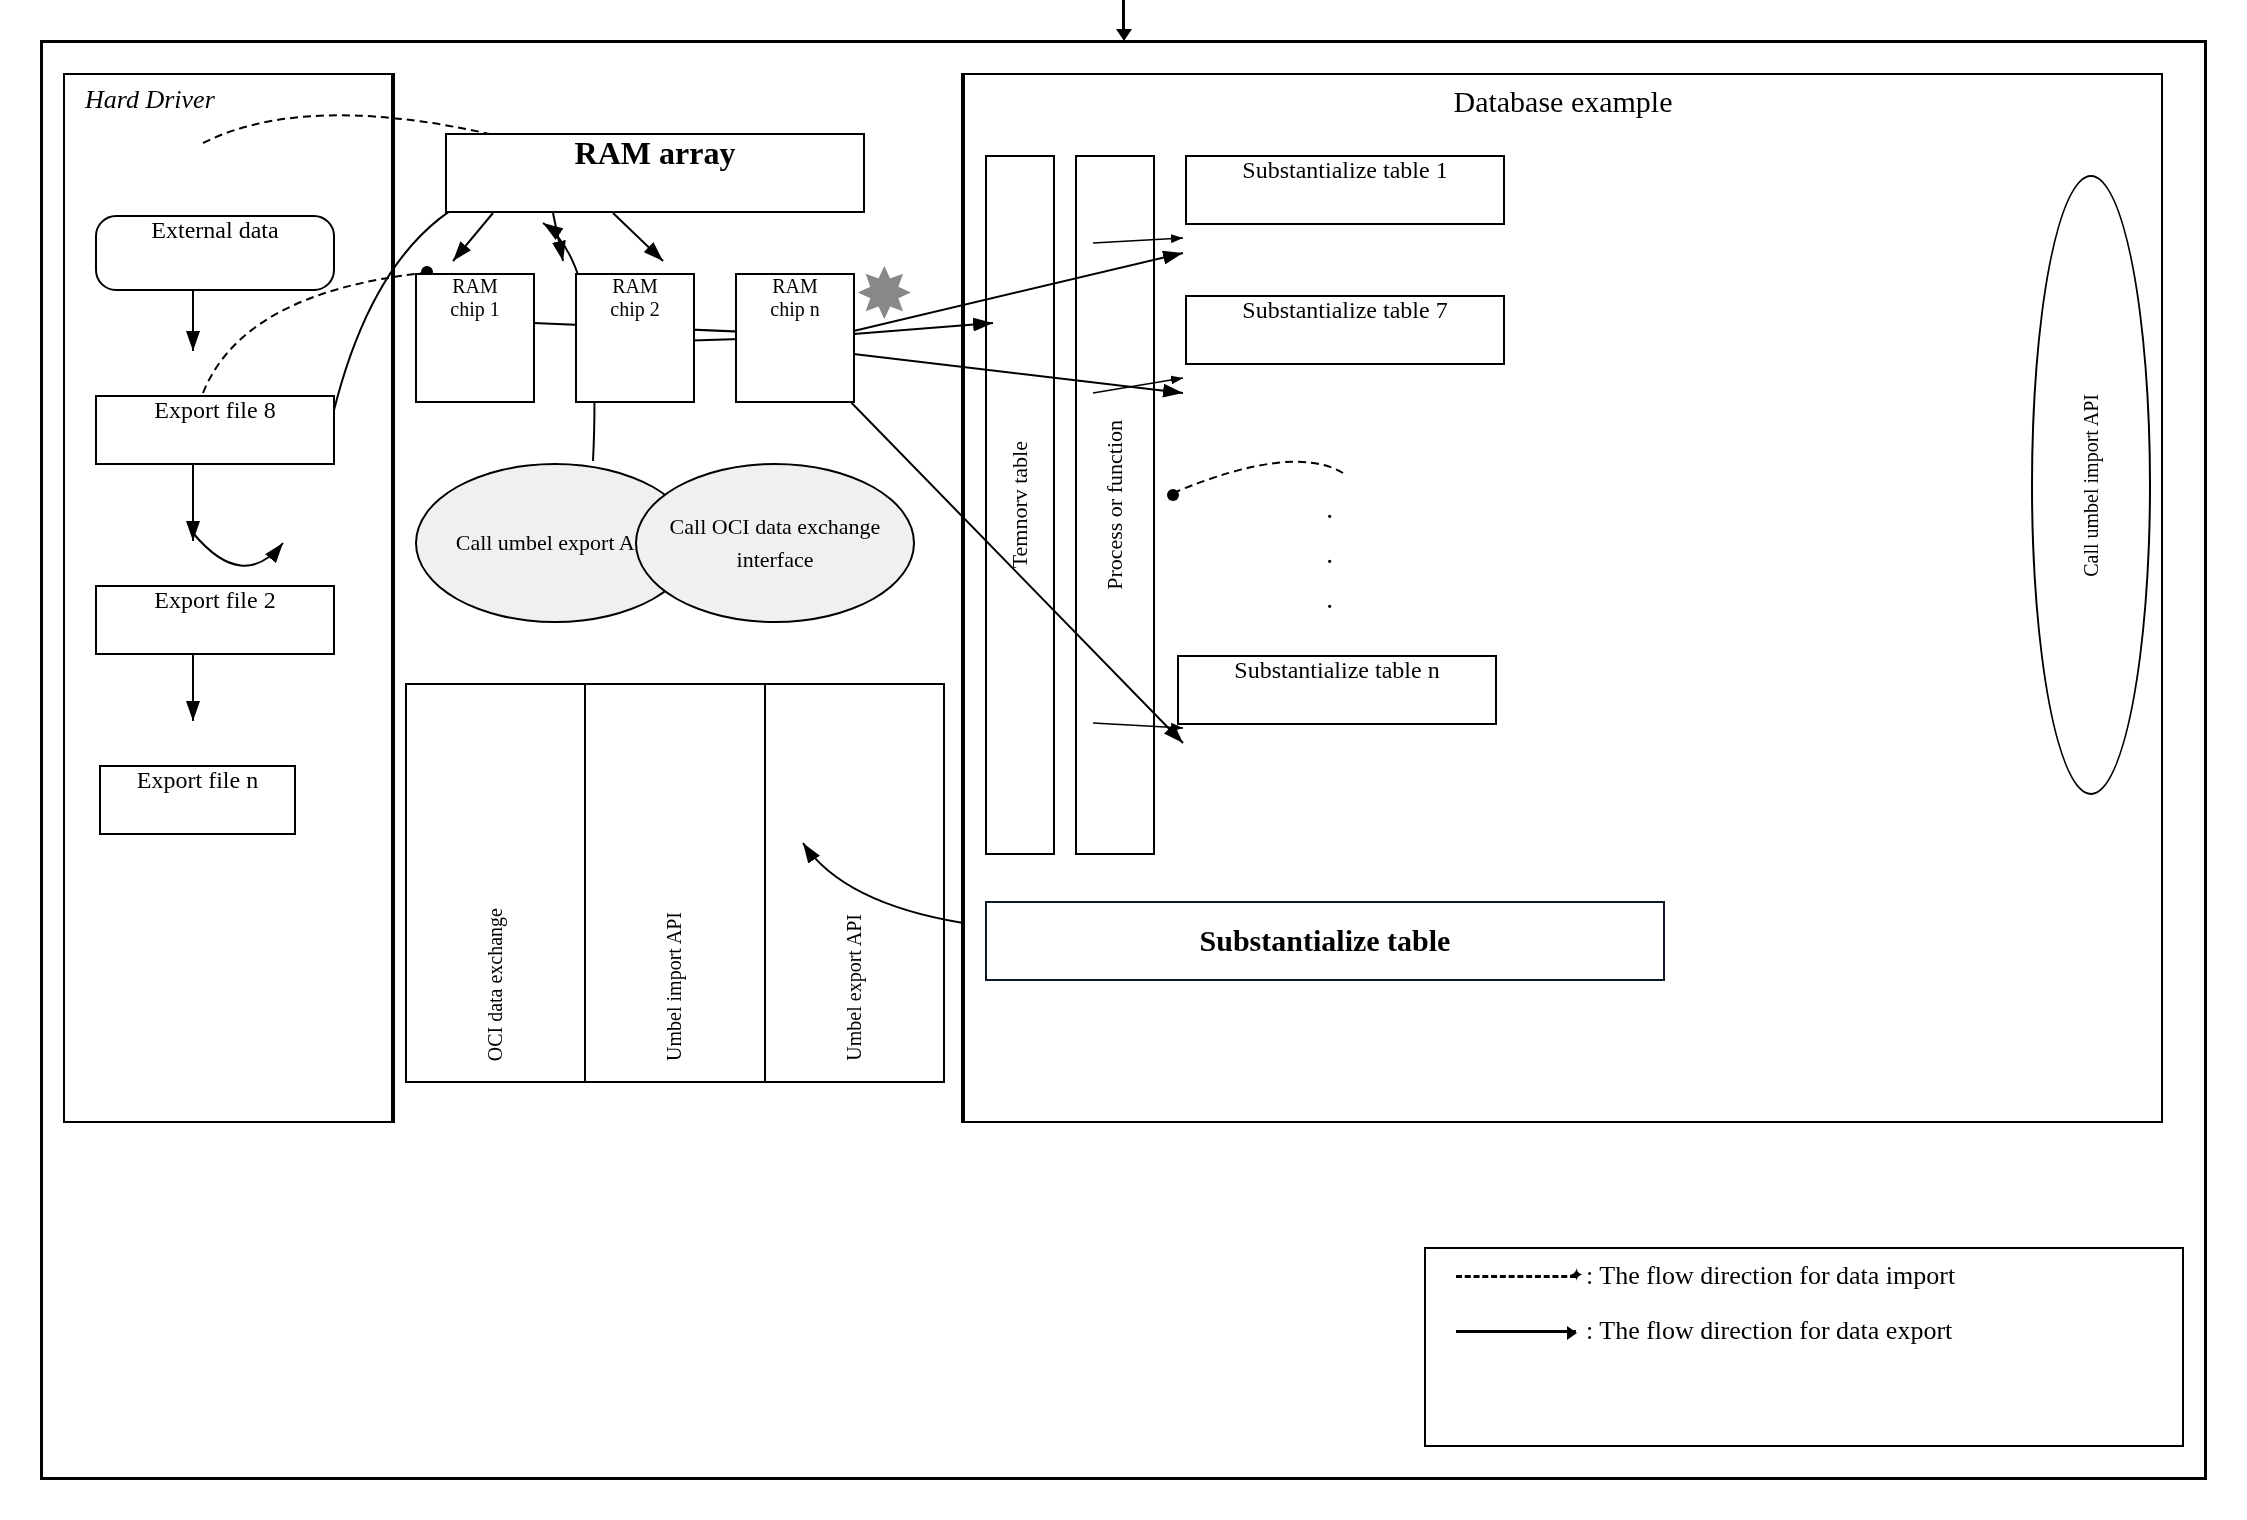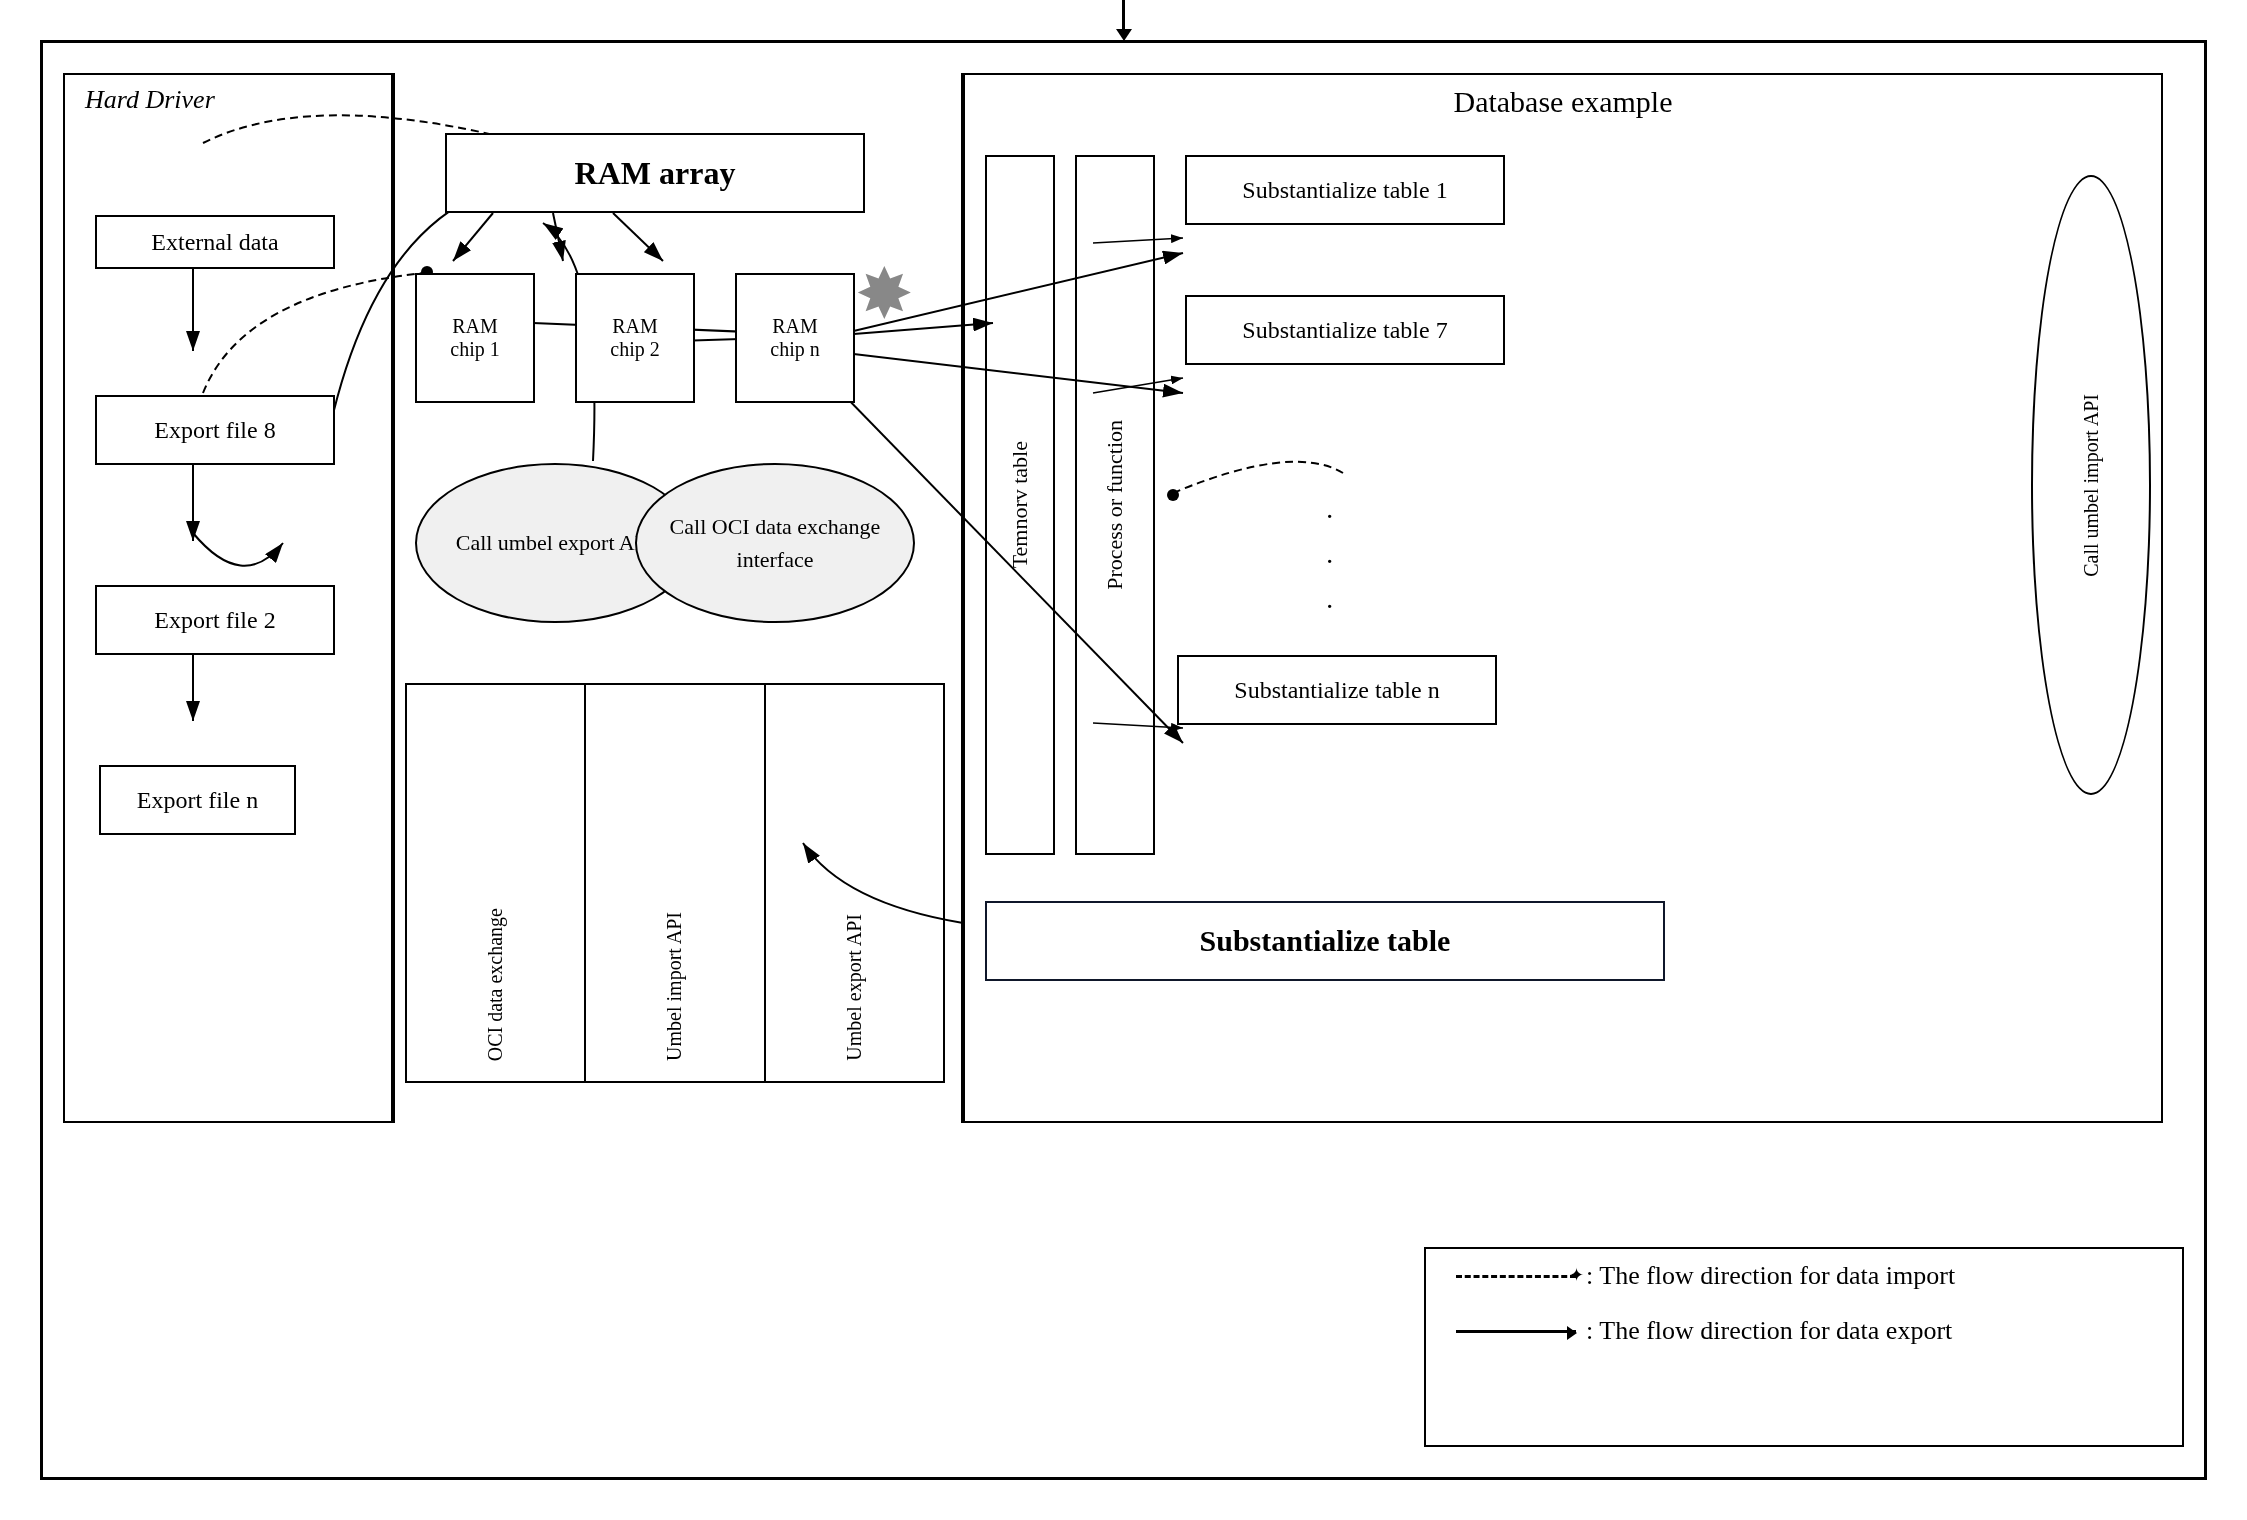--- a/index.html
+++ b/index.html
@@ -93,21 +93,20 @@
       border: 2px solid #000;
       padding: 12px 30px;
     }
 
     
     .box {
       position: absolute;
       border: 2px solid #000;
       background: #fff;
       display: flex;
-      align-items: center;
       justify-content: center;
       text-align: center;
       font-size: 24px;
     }
 
     
     .ellipse {
       position: absolute;
       border: 2px solid #000;
       border-radius: 50%;
@@ -140,21 +139,21 @@
     }
     .ram-chip-n {
       top: 200px; left: 340px;
       width: 120px; height: 130px;
       font-size: 20px;
     }
 
     
     .ext-data-box {
       top: 140px; left: 30px;
-      width: 240px; height: 54px;
+      width: 240px; height: 76px; border-radius: 21px;
     }
 
     
     .export-file-1 {
       top: 320px; left: 30px;
       width: 240px; height: 70px;
     }
     .export-file-2 {
       top: 510px; left: 30px;
       width: 240px; height: 70px;

